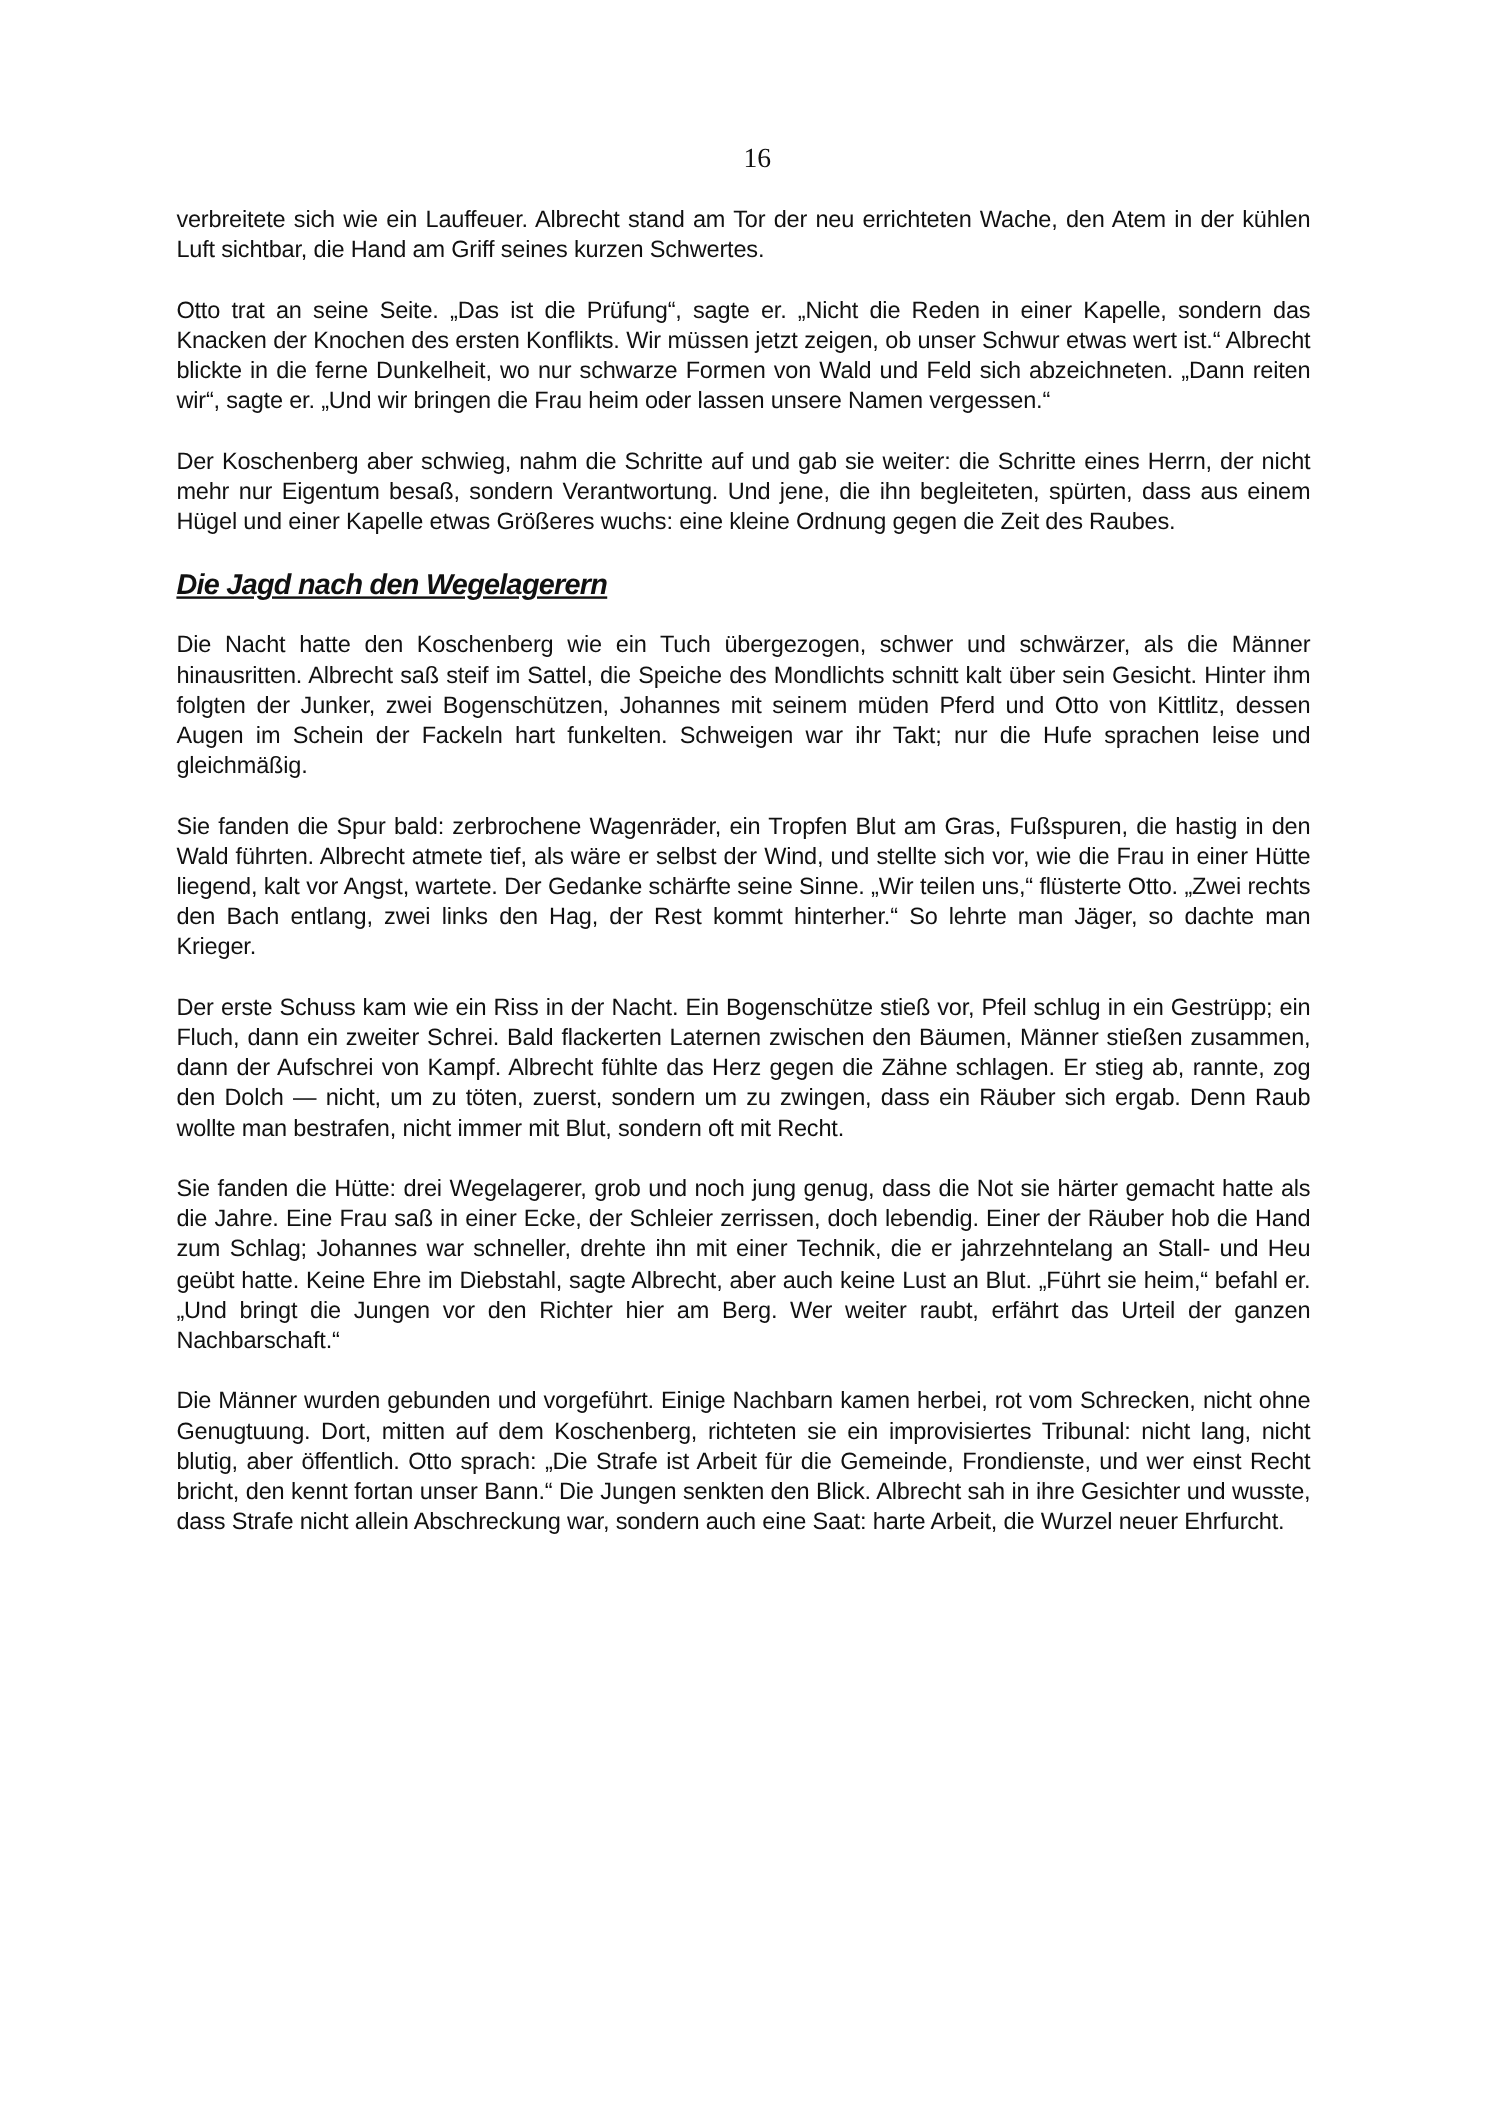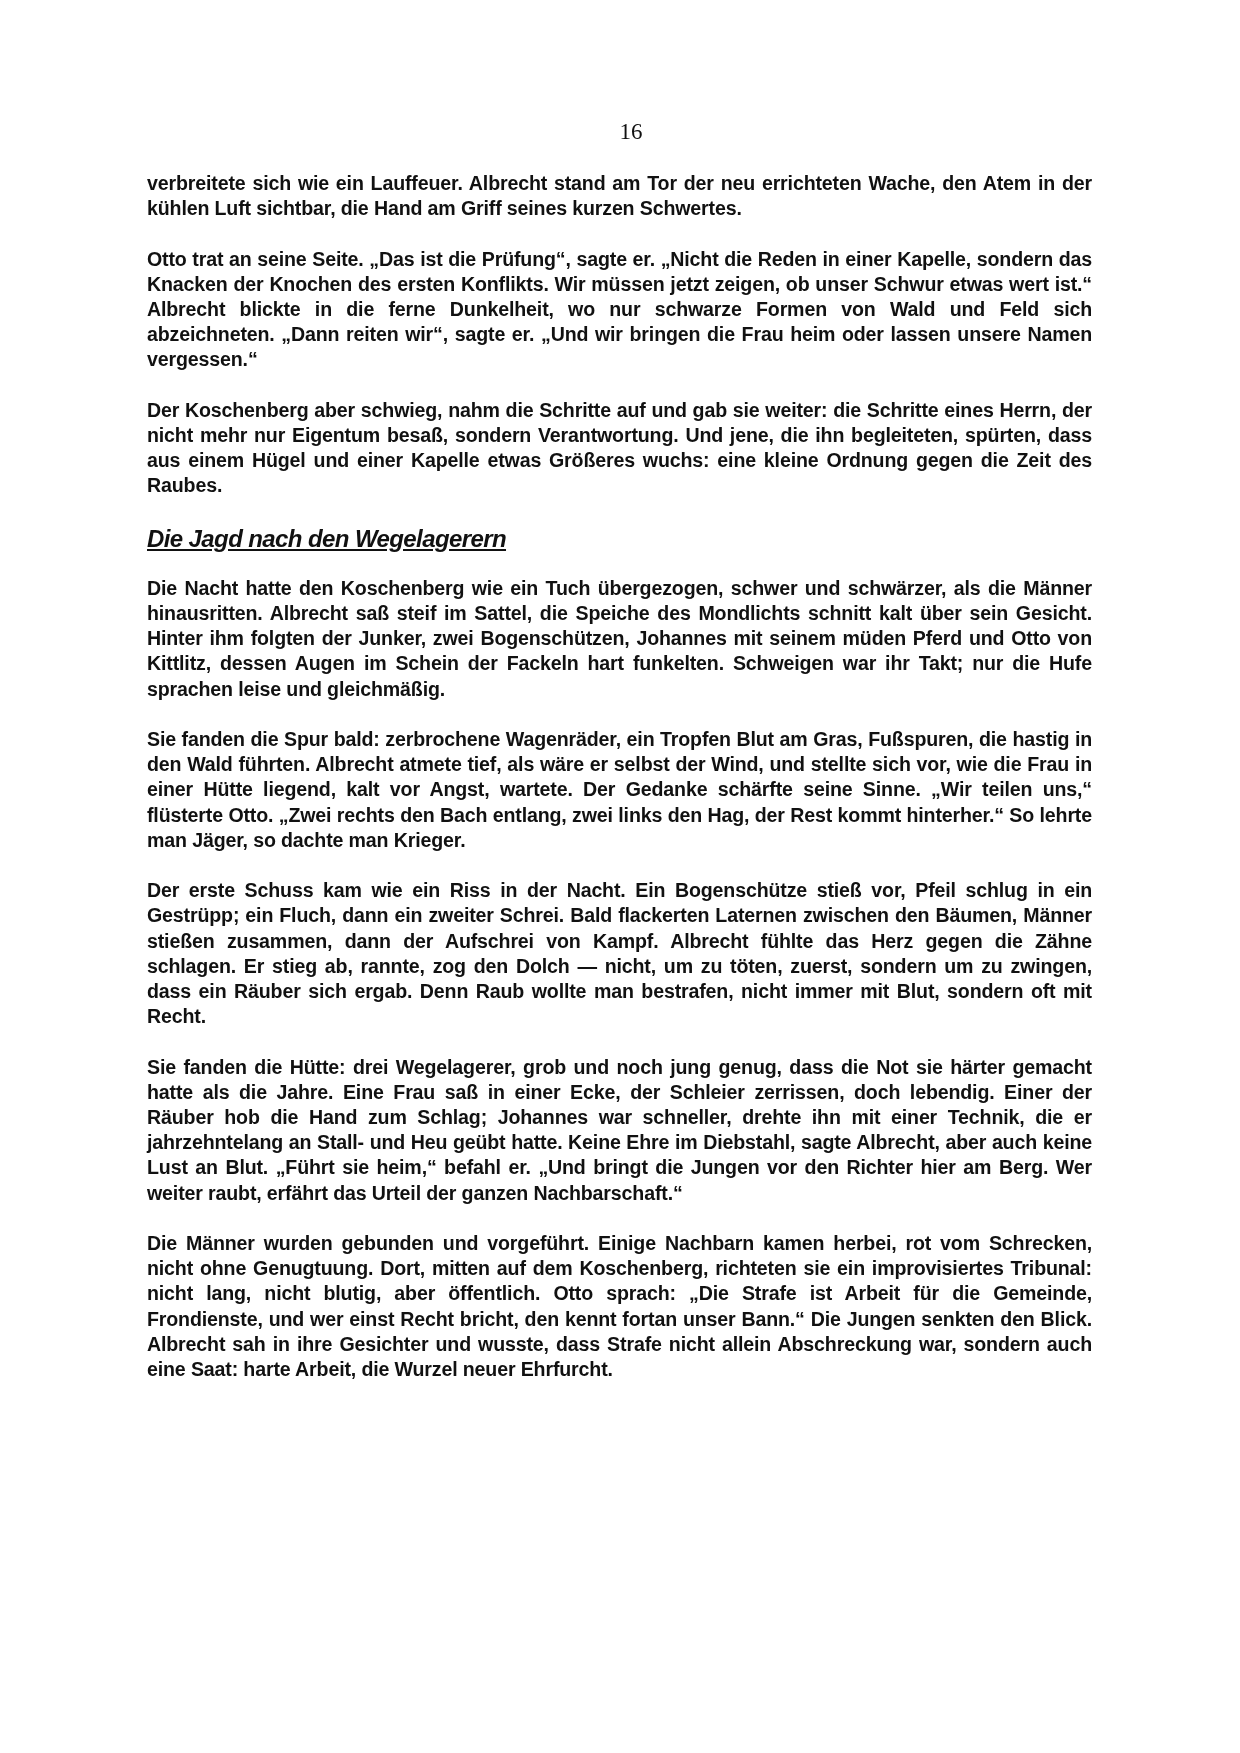--- a/index.html
+++ b/index.html
@@ -32,21 +32,20 @@
       width: 945px;
       font-family: "Liberation Sans", sans-serif;
       font-size: 19.6px;
       line-height: 25.2px;
       letter-spacing: -0.15px;
     }
     .para {
       margin: 0 0 25.2px 0;
       text-align: justify;
       hyphens: none;
-      font-weight: bold;
     }
     .heading {
       margin: 8px 0 22px 0;
       font-family: "Liberation Sans", sans-serif;
       font-weight: bold;
       font-style: italic;
       font-size: 24px;
       line-height: 30px;
       letter-spacing: -0.6px;
       text-decoration: underline;

